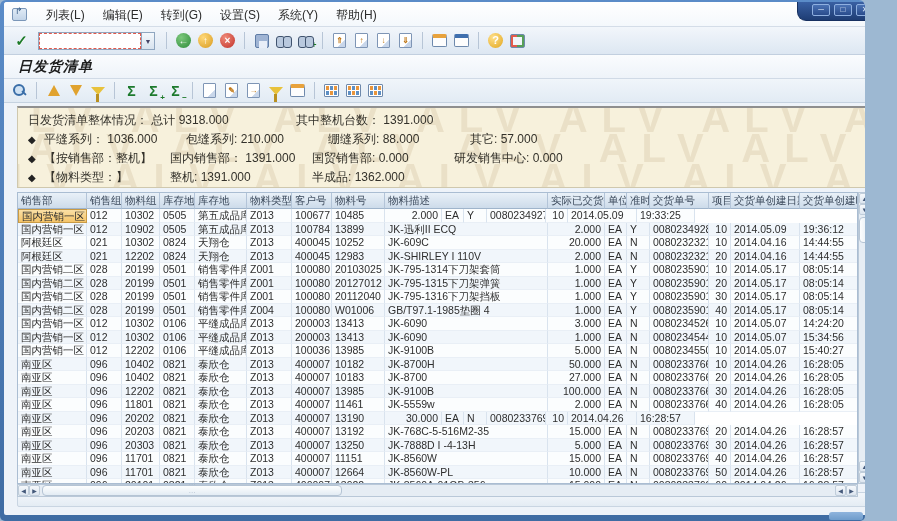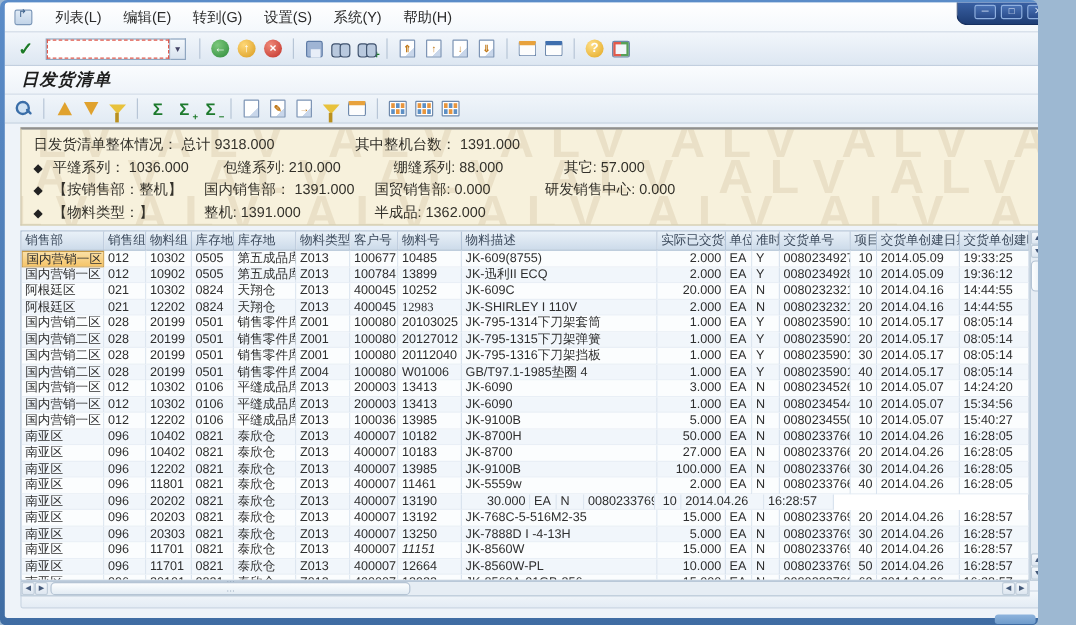--- a/index.html
+++ b/index.html
@@ -305,21 +305,20 @@
           <div id="grid-body">
               <div class="grow">
                 <span class="gcell sel" style="width: 69px;">国内营销一区</span>
                 <span class="gcell" style="width: 35px;">012</span>
                 <span class="gcell" style="width: 38px;">10302</span>
                 <span class="gcell" style="width: 35px;">0505</span>
                 <span class="gcell" style="width: 52px;">第五成品库</span>
                 <span class="gcell" style="width: 45px;">Z013</span>
                 <span class="gcell" style="width: 40px;">100677</span>
                 <span class="gcell" style="width: 53px;">10485</span>
-                <span class="gcell" style="width: 163px;">JK-609(8755)</span>
                 <span class="gcell right" style="width: 57px;">2.000</span>
                 <span class="gcell" style="width: 22px;">EA</span>
                 <span class="gcell" style="width: 23px;">Y</span>
                 <span class="gcell" style="width: 59px;">0080234927</span>
                 <span class="gcell right" style="width: 22px;">10</span>
                 <span class="gcell" style="width: 69px;">2014.05.09</span>
                 <span class="gcell" style="width: 58px;">19:33:25</span>
               </div>
               <div class="grow">
                 <span class="gcell" style="width: 69px;">国内营销一区</span>
@@ -358,21 +357,21 @@
                 <span class="gcell" style="width: 58px;">14:44:55</span>
               </div>
               <div class="grow">
                 <span class="gcell" style="width: 69px;">阿根廷区</span>
                 <span class="gcell" style="width: 35px;">021</span>
                 <span class="gcell" style="width: 38px;">12202</span>
                 <span class="gcell" style="width: 35px;">0824</span>
                 <span class="gcell" style="width: 52px;">天翔仓</span>
                 <span class="gcell" style="width: 45px;">Z013</span>
                 <span class="gcell" style="width: 40px;">400045</span>
-                <span class="gcell" style="width: 53px; font-family: Liberation Serif, serif;">12983</span>
+                <span class="gcell" style="width: 53px;">12983</span>
                 <span class="gcell" style="width: 163px;">JK-SHIRLEY I  110V</span>
                 <span class="gcell right" style="width: 57px;">2.000</span>
                 <span class="gcell" style="width: 22px;">EA</span>
                 <span class="gcell" style="width: 23px;">N</span>
                 <span class="gcell" style="width: 59px;">0080232321</span>
                 <span class="gcell right" style="width: 22px;">20</span>
                 <span class="gcell" style="width: 69px;">2014.04.16</span>
                 <span class="gcell" style="width: 58px;">14:44:55</span>
               </div>
               <div class="grow">
@@ -627,21 +626,21 @@
                 <span class="gcell" style="width: 58px;">16:28:57</span>
               </div>
               <div class="grow">
                 <span class="gcell" style="width: 69px;">南亚区</span>
                 <span class="gcell" style="width: 35px;">096</span>
                 <span class="gcell" style="width: 38px;">11701</span>
                 <span class="gcell" style="width: 35px;">0821</span>
                 <span class="gcell" style="width: 52px;">泰欣仓</span>
                 <span class="gcell" style="width: 45px;">Z013</span>
                 <span class="gcell" style="width: 40px;">400007</span>
-                <span class="gcell" style="width: 53px; font-style: italic;">11151</span>
+                <span class="gcell" style="width: 53px;">11151</span>
                 <span class="gcell" style="width: 163px;">JK-8560W</span>
                 <span class="gcell right" style="width: 57px;">15.000</span>
                 <span class="gcell" style="width: 22px;">EA</span>
                 <span class="gcell" style="width: 23px;">N</span>
                 <span class="gcell" style="width: 59px;">0080233769</span>
                 <span class="gcell right" style="width: 22px;">40</span>
                 <span class="gcell" style="width: 69px;">2014.04.26</span>
                 <span class="gcell" style="width: 58px;">16:28:57</span>
               </div>
               <div class="grow">

